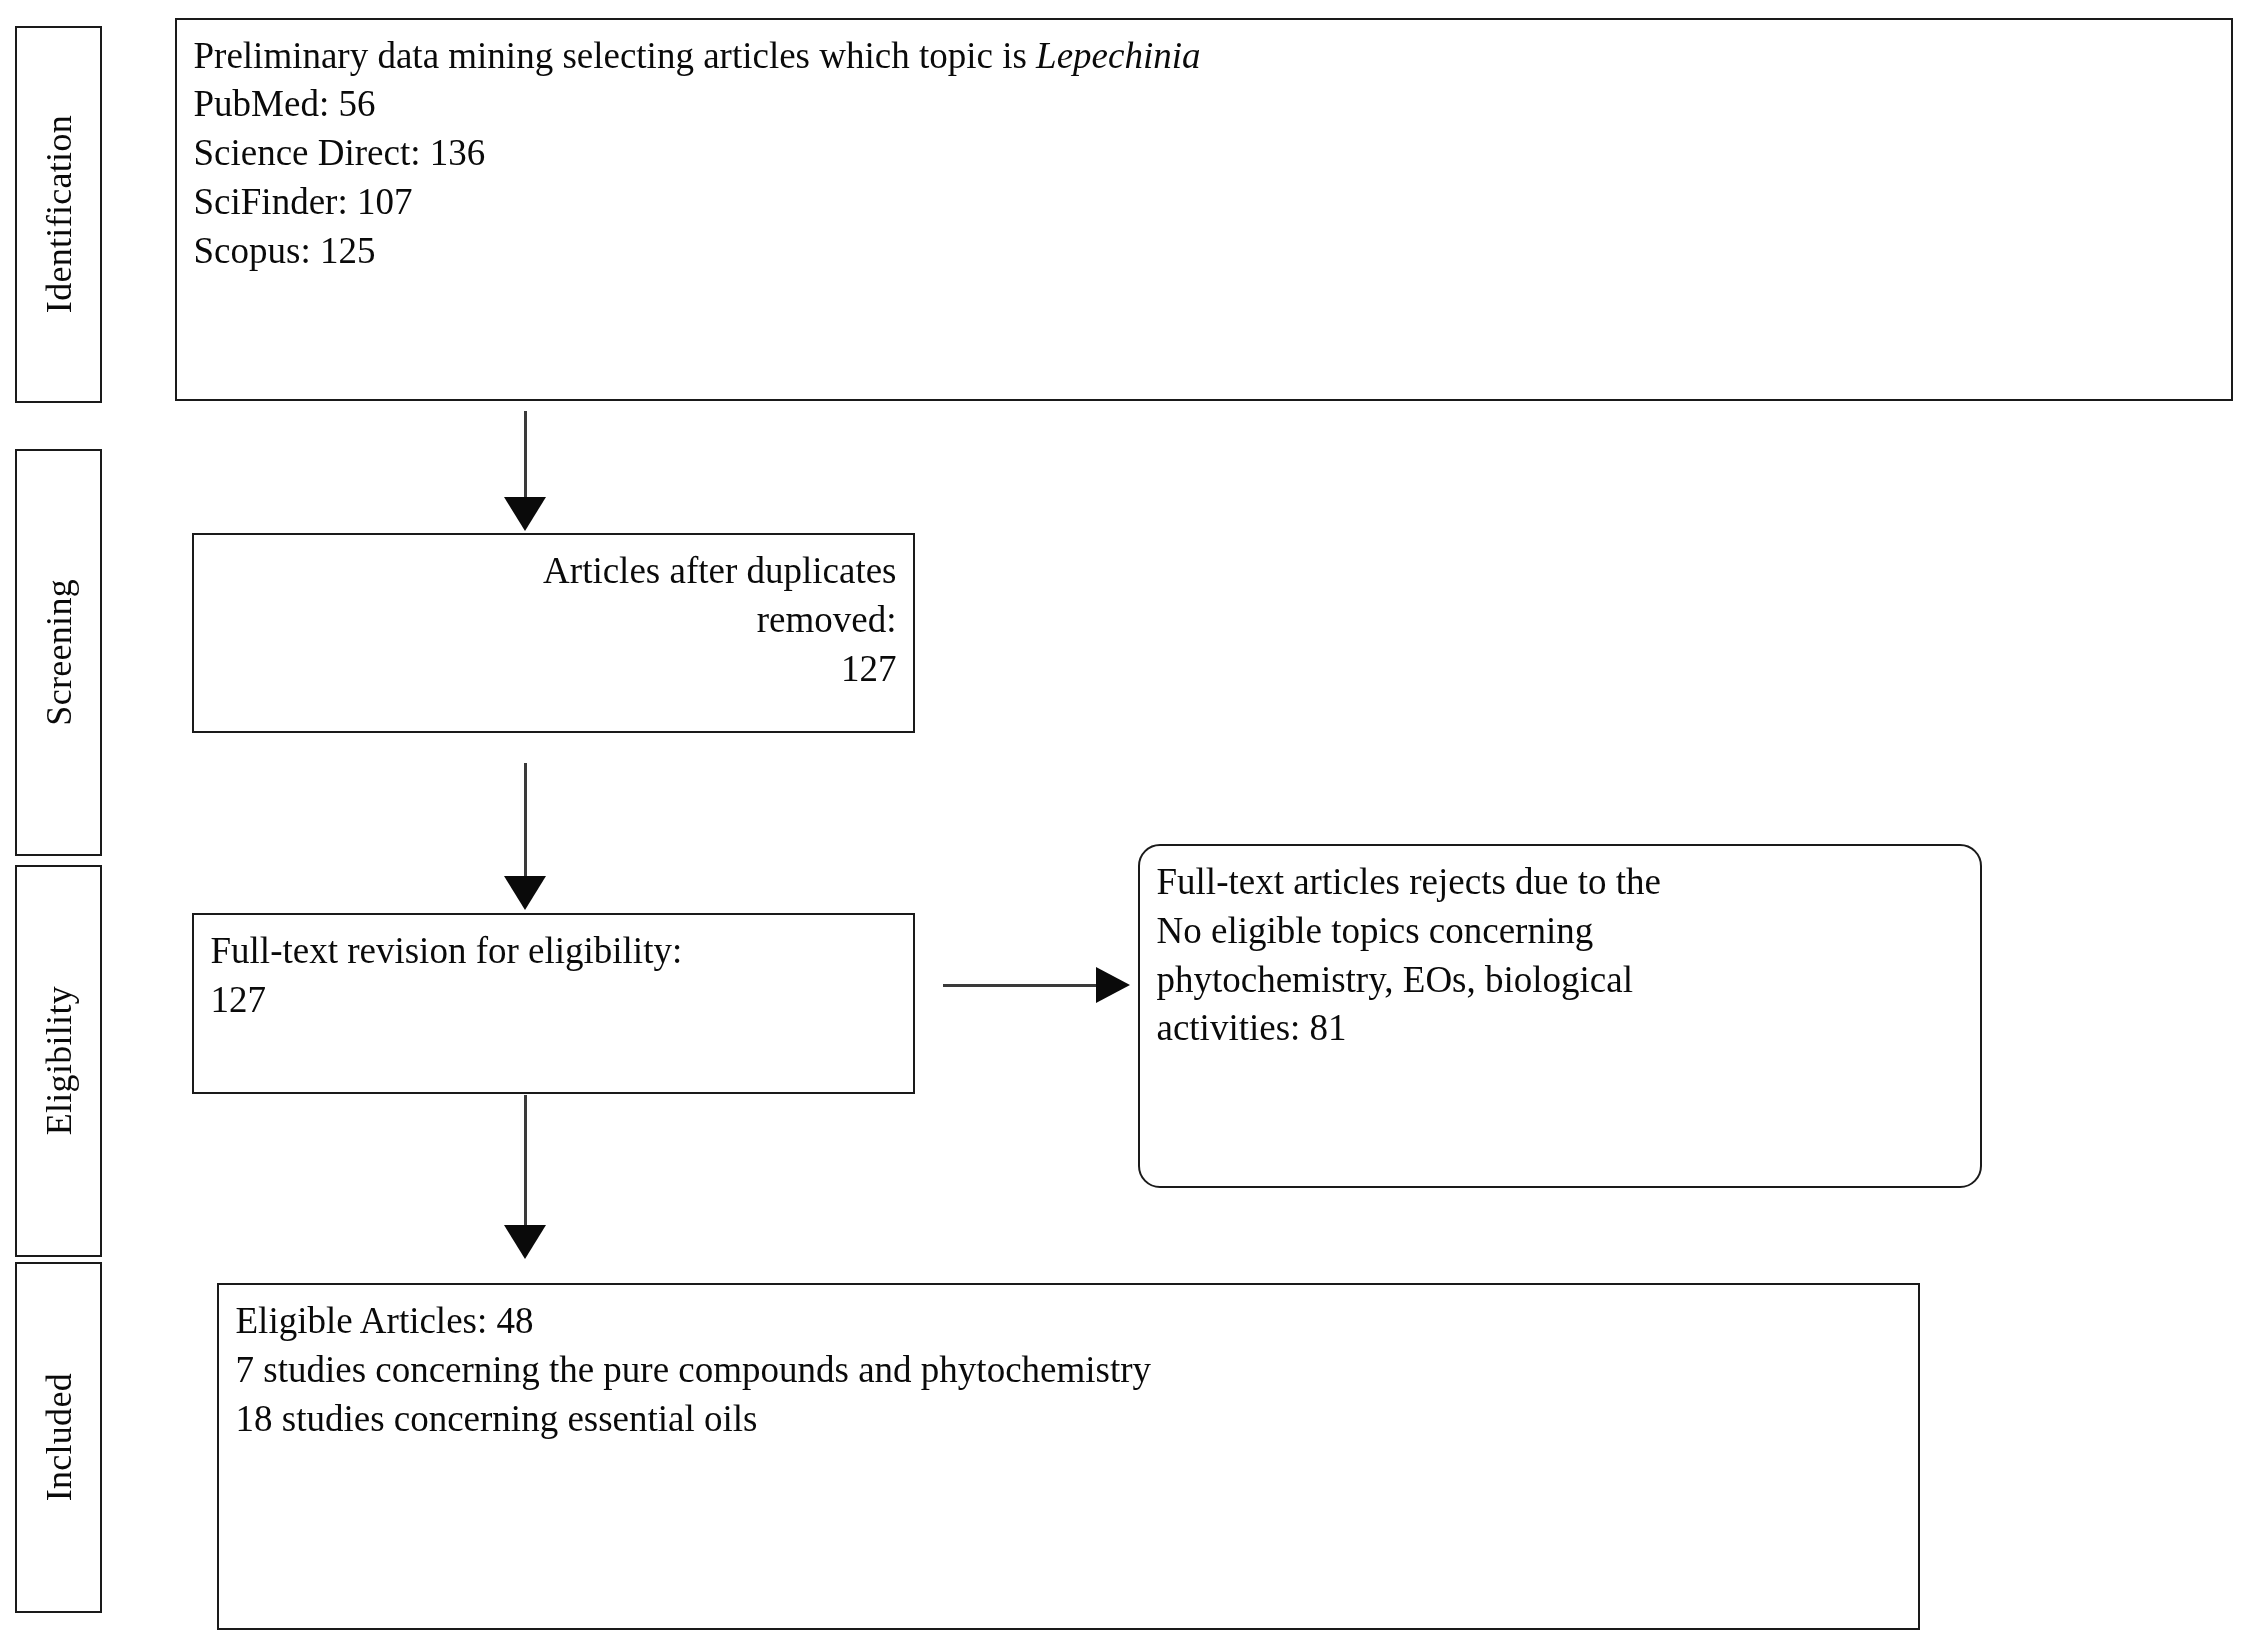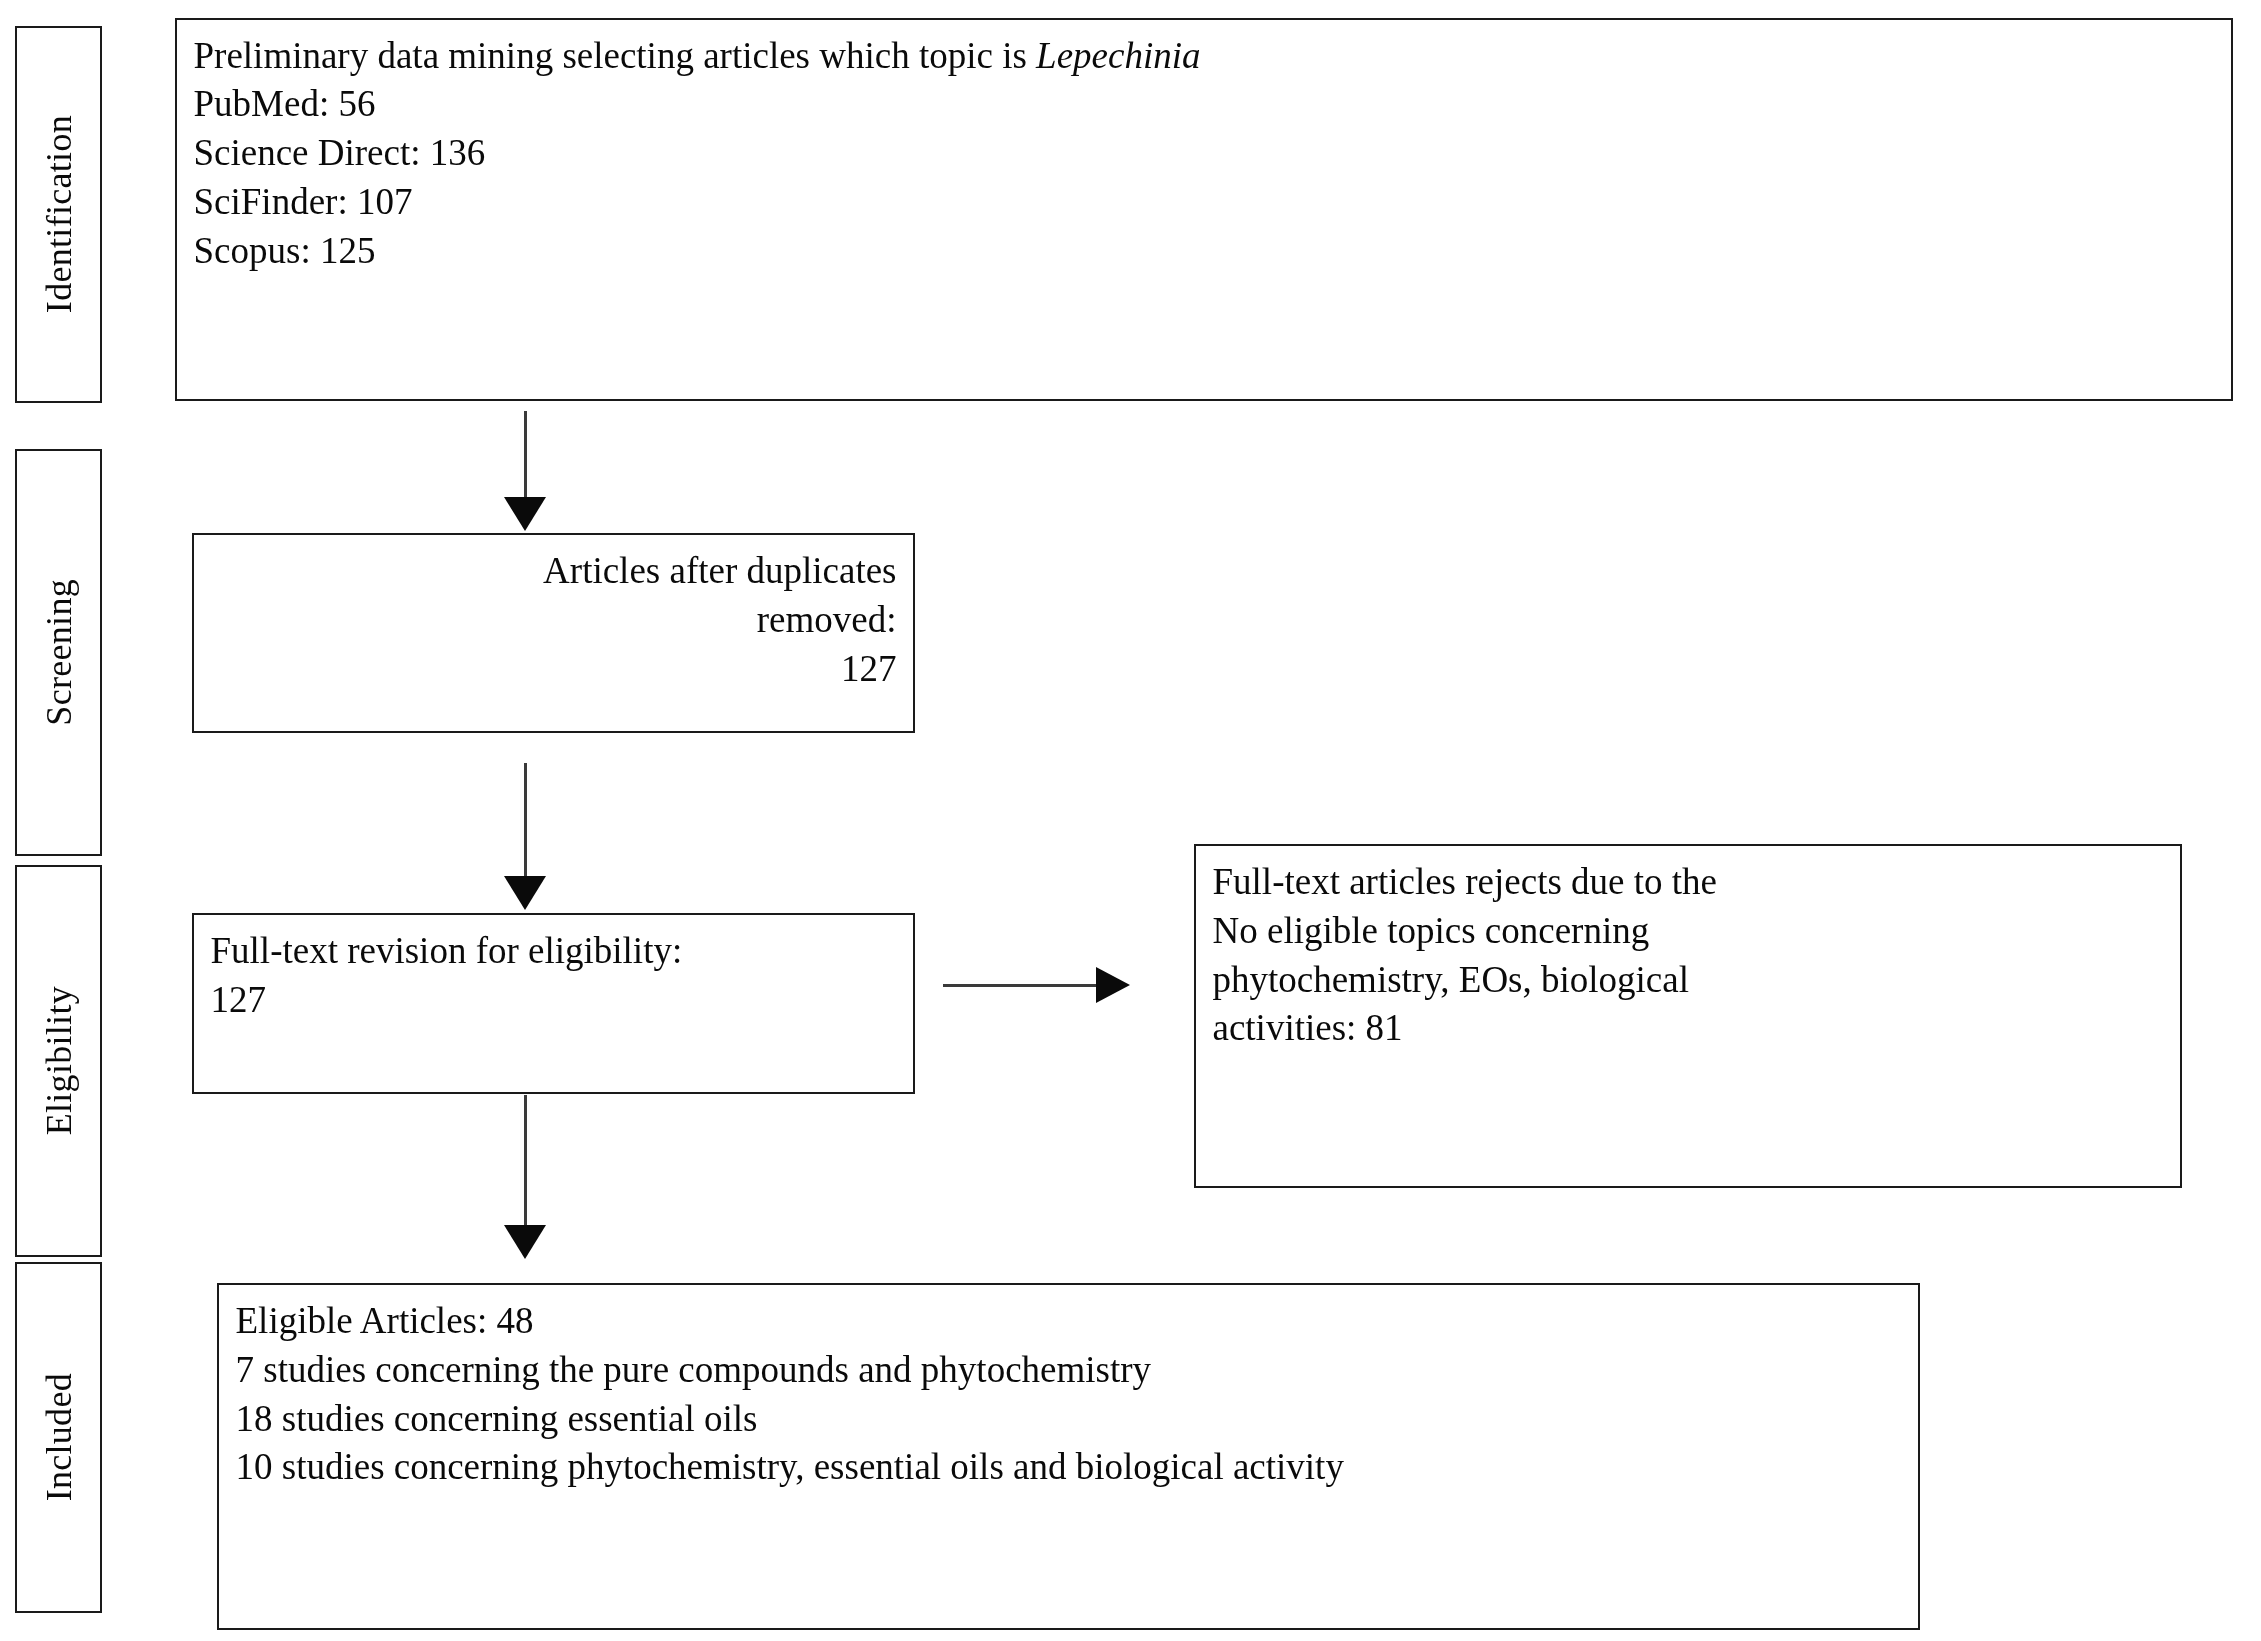--- a/index.html
+++ b/index.html
@@ -150,33 +150,32 @@
   <div class="node-box" style="left:192px; top:913px; width:723px; height:181px;">
     <div class="node-line">Full-text revision for eligibility:</div>
     <div class="node-line">127</div>
   </div>
 
   <div class="arrow-h" style="left:943px; top:967px; width:187px; height:37px;">
     <div class="shaft" style="width:155px;"></div>
     <div class="head"></div>
   </div>
 
-  <div class="node-box" style="left:1194px; top:844px; width:988px; height:344px;">
+  <div class="node-box" style="left:1138px; top:844px; width:844px; height:344px;border-radius:22px;">
     <div class="node-line">Full-text articles rejects due to the</div>
     <div class="node-line">No eligible topics concerning</div>
     <div class="node-line">phytochemistry, EOs, biological</div>
     <div class="node-line">activities: 81</div>
   </div>
 
   <div class="arrow-v" style="left:504px; top:1095px; width:42px; height:164px;">
     <div class="shaft" style="height:130px;"></div>
     <div class="head"></div>
   </div>
 
   <div class="node-box" style="left:192px; top:1283px; width:1703px; height:347px;margin-left:25px;">
     <div class="node-line">Eligible Articles: 48</div>
     <div class="node-line">7 studies concerning the pure compounds and phytochemistry</div>
     <div class="node-line">18 studies concerning essential oils</div>
-    <div class="node-line">10 studies concerning phytochemistry, essential oils and biological activity</div>
   </div>
 
 </div>
 
 
 </body></html>

